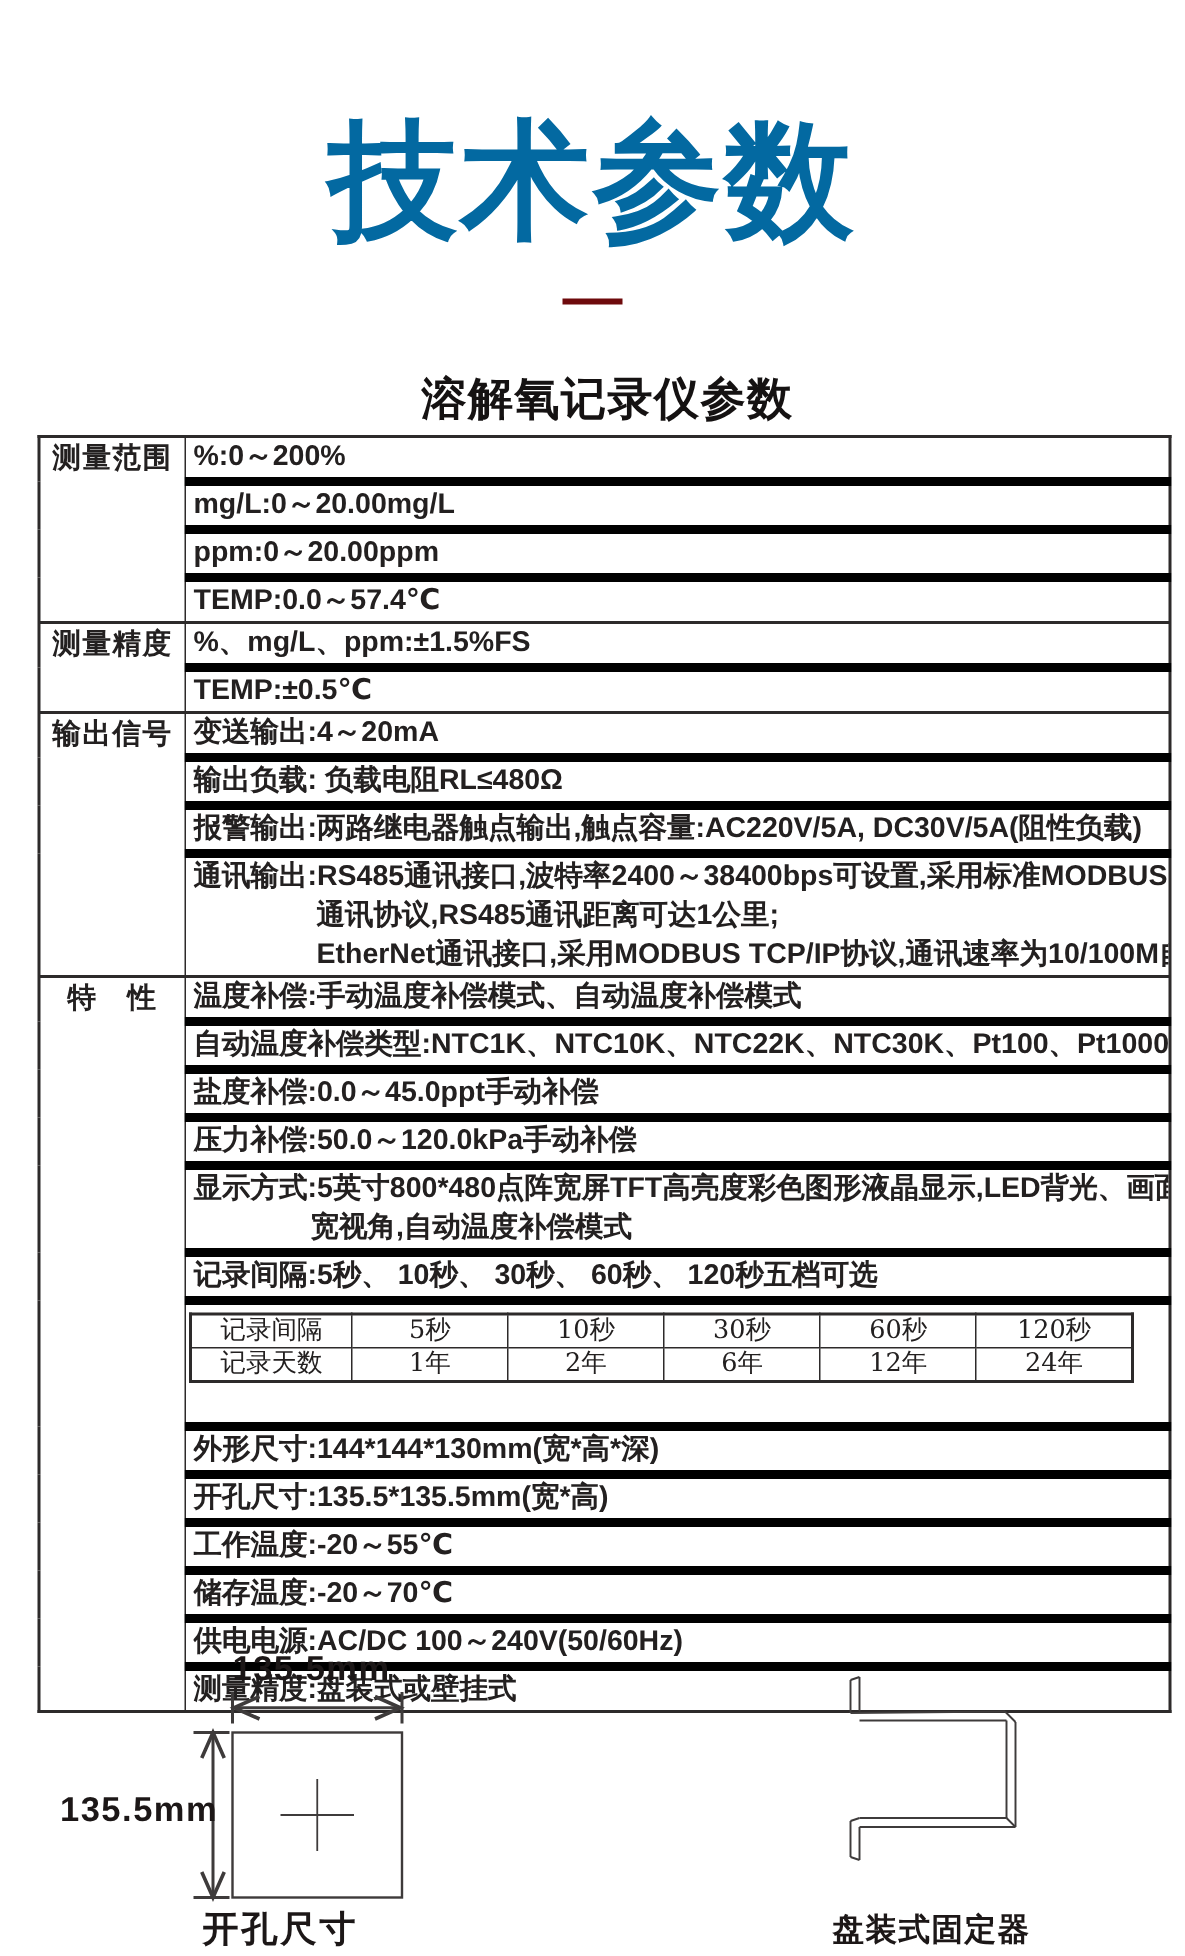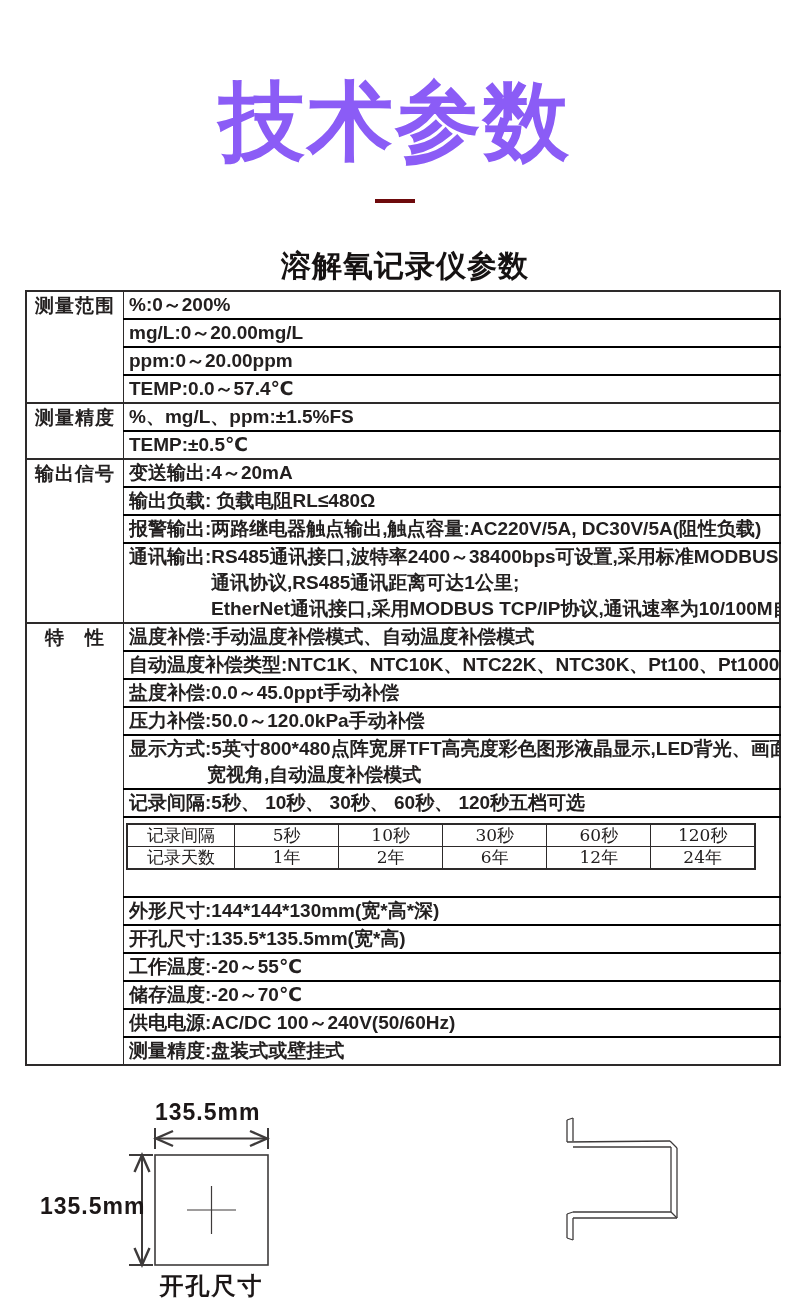--- a/index.html
+++ b/index.html
@@ -2,56 +2,56 @@
 <html><head>
 <meta charset="utf-8">
 <style>
   html,body{margin:0;padding:0;background:#ffffff;}
   body{width:790px;height:1304px;overflow:hidden;
        font-family:"Liberation Sans","DejaVu Sans",sans-serif;color:#232020;}
   .page{position:relative;width:790px;height:1304px;background:#fff;}
 
   
   .title{position:absolute;top:74px;left:0;width:100%;margin:0;text-align:center;
-         font-size:86px;font-weight:900;color:#8b5cf6;letter-spacing:2px;line-height:1.1;}
+         font-size:86px;font-weight:900;color:#0369a1;letter-spacing:2px;line-height:1.1;}
   .divider{position:absolute;top:199px;left:375px;width:40px;height:4px;}
   .subtitle{position:absolute;top:236px;left:0;width:100%;margin:10px;text-align:center;
             font-size:30px;font-weight:700;color:#151212;letter-spacing:1px;}
 
   
   .spec-table{position:absolute;top:290px;left:25px;width:756px;
               border-collapse:collapse;table-layout:fixed;border:2px solid #2d2a2a;}
   .spec-table td{font-size:19px;font-weight:600;color:#232020;vertical-align:top;}
   .label-cell{width:94px;border-right:1.5px solid #2d2a2a;text-align:center;
               padding-top:1px;line-height:26px;letter-spacing:1px;}
   .content-cell{padding:0 0 0 5px;}
   .content-cell div{line-height:26px;white-space:nowrap;overflow:hidden;}
   .content-cell div.cont-line{padding-left:82px;}
   tr.section-start td{border-top:2px solid #2d2a2a;}
-  td.inner-row{border-top:2px solid #000000;margin-top:16px;}
+  td.inner-row{border-top:6px solid #000000;margin-top:16px;}
   td.embed-cell{padding:5px 0 26px 2px;}
 
   
   .record-table{border-collapse:collapse;table-layout:fixed;width:630px;
                 border:2px solid #2d2a2a;
                 font-family:"DejaVu Serif","Liberation Serif",serif;}
   .record-table td{border:1px solid #2d2a2a;text-align:center;vertical-align:middle;
                    font-size:17px;font-weight:400;height:21px;line-height:21px;padding:0;}
   .record-table td:first-child{width:106px;}
 
   
   .install-heading{position:absolute;top:1046px;left:46px;margin:0;
                    font-size:31px;font-weight:800;color:#1c1717;letter-spacing:2px;}
   .diagram-area{position:absolute;top:1095px;left:20px;width:750px;height:209px;}
   .diagram-area svg{position:absolute;top:0;left:0;}
   .dim-label{position:absolute;font-size:23px;font-weight:700;color:#1c1717;
              text-align:left;letter-spacing:1px;white-space:nowrap;}
   .dim-width{top:4px;left:135px;width:113px;}
   .dim-height{top:98px;left:20px;width:100px;}
-  .caption{position:absolute;font-weight:700;color:#1c1717;text-align:center;white-space:nowrap;}
+  .caption{position:absolute;font-weight:700;color:#1c1717;text-align:left;white-space:nowrap;}
   .caption-cutout{top:175px;left:115px;width:153px;font-size:24px;letter-spacing:2px;}
   .caption-fixer{top:177px;left:535px;width:165px;font-size:21px;letter-spacing:1px;}
 </style>
 </head>
 <body>
 
 <div class="page">
 
   <h1 class="title">技术参数</h1>
   <div class="divider" style="background: rgb(110, 10, 12);"></div>
@@ -246,15 +246,16 @@
           <path d="M547 119 L553 117"></path>
           <path d="M547 119 L547 143"></path>
           <path d="M553 123 L553 145"></path>
           <path d="M547 143 L553 145"></path>
         </g>
       </g>
     </svg>
     <div class="dim-label dim-width">135.5mm</div>
     <div class="dim-label dim-height">135.5mm</div>
     <div class="caption caption-cutout">开孔尺寸</div>
+    <div class="caption caption-fixer">盘装式固定器</div>
   </div>
 
 </div>
 
 </body></html>

